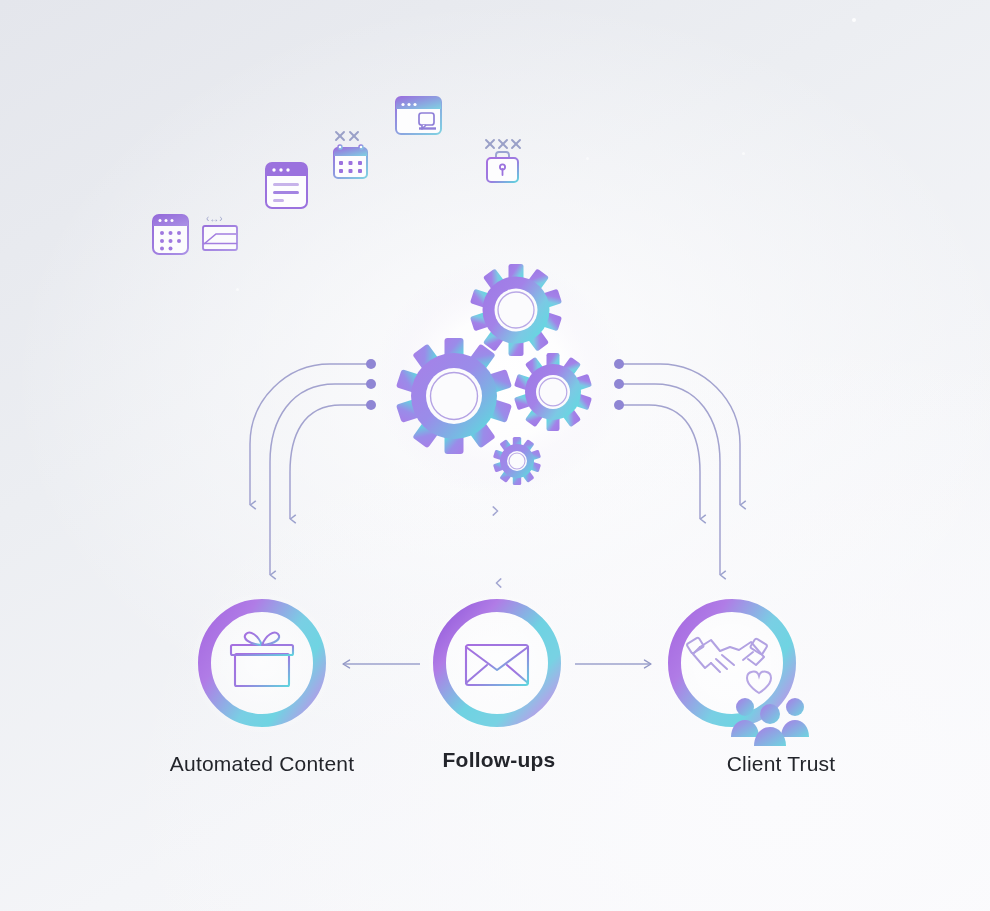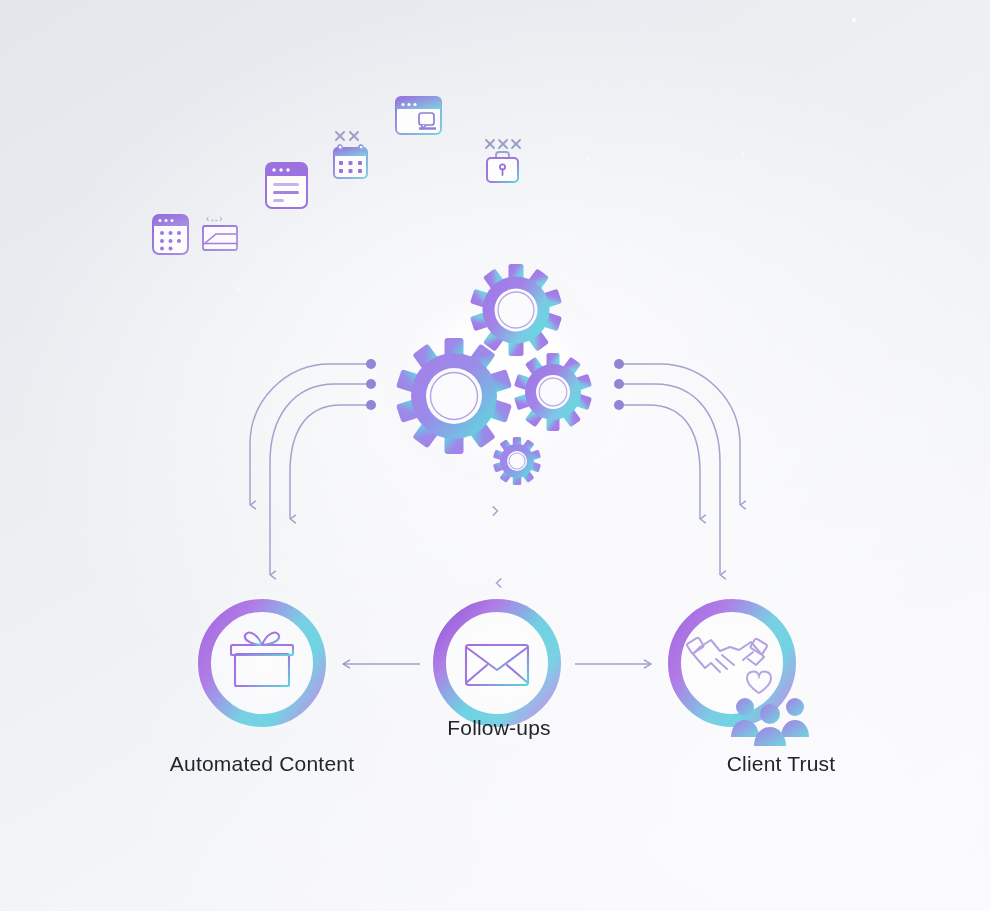--- a/index.html
+++ b/index.html
@@ -382,16 +382,16 @@
         <path d="M731,737 c0,-10 6,-17 14,-17 c8,0 14,7 14,17 z"></path>
         <circle cx="795" cy="707" r="9"></circle>
         <path d="M781,737 c0,-10 6,-17 14,-17 c8,0 14,7 14,17 z"></path>
         <circle cx="770" cy="714" r="10"></circle>
         <path d="M754,746 c0,-11 7,-19 16,-19 c9,0 16,8 16,19 z"></path>
       </g>
     </g>
   </svg>
 
   <div class="lbl" style="left:262px;top:752px;">Automated Content</div>
-  <div class="lbl" style="left:499px;top:716px;">Follow-ups</div>
+  <div class="lbl" style="left:499px;top:748px;font-weight:bold;">Follow-ups</div>
   <div class="lbl" style="left:755px;top:752px;margin-left:26px;">Client Trust</div>
 
 </div>
 
 </body></html>

